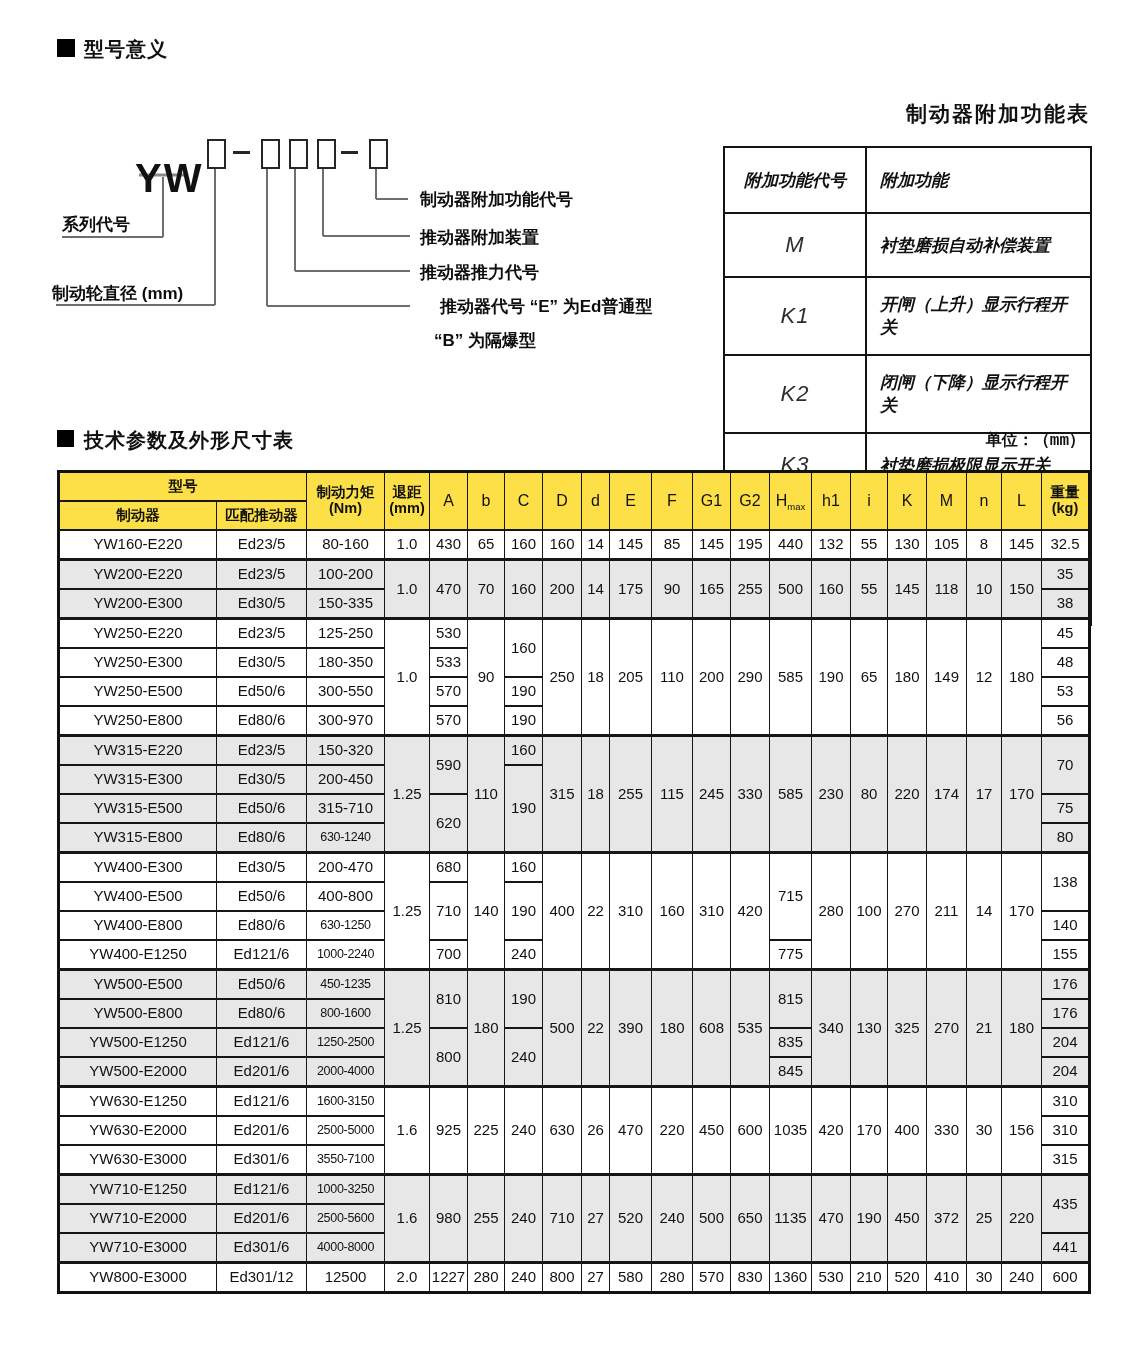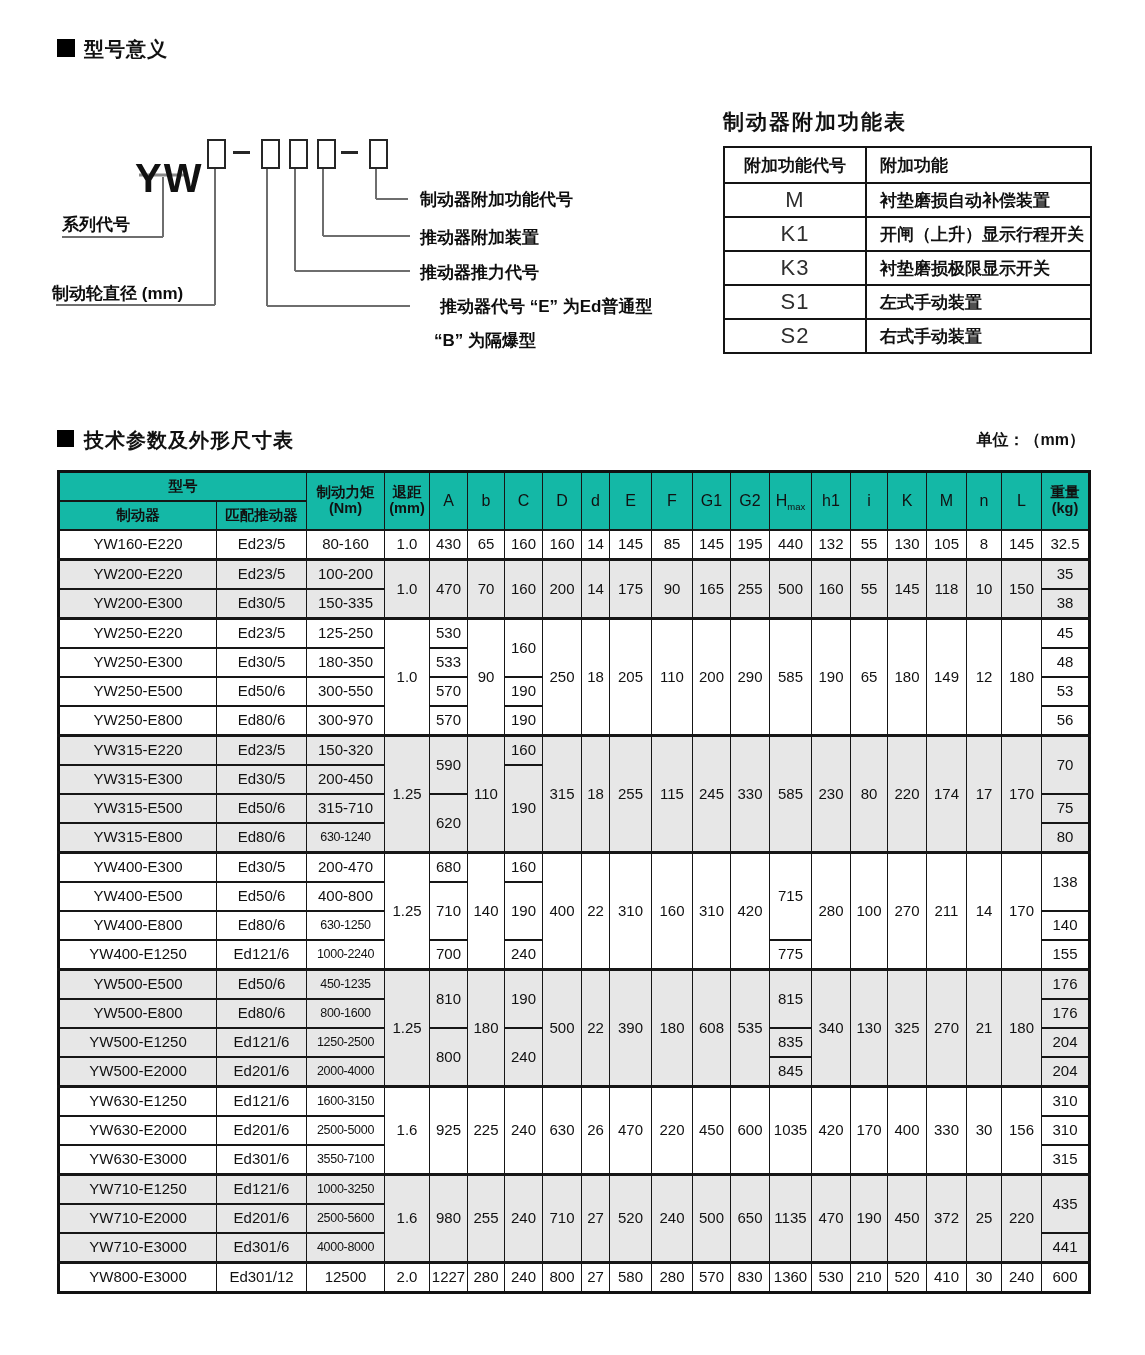--- a/index.html
+++ b/index.html
@@ -10,37 +10,37 @@
   .sec-title{position:absolute;font-weight:700;font-size:20px;letter-spacing:1px;white-space:nowrap;}
 
   
   #yw-prefix{position:absolute;left:135px;top:128px;font-size:40px;font-weight:600;letter-spacing:2px;margin-top:28px;}
   .codebox{position:absolute;width:15px;height:26px;border:2px solid #262626;top:139px;background:#fff;}
   .codedash{position:absolute;width:17px;height:3px;background:#262626;top:151px;}
   #diagram-svg{position:absolute;left:0;top:0;pointer-events:none;}
   .diagram-label{position:absolute;font-size:17px;font-weight:600;white-space:nowrap;color:#0d0d0d;}
 
   
-  #func-title{position:absolute;left:723px;top:108px;width:367px;text-align:left;font-size:21px;font-weight:700;letter-spacing:2px;}
+  #func-title{position:absolute;left:723px;top:100px;width:367px;text-align:right;font-size:21px;font-weight:700;letter-spacing:2px;}
   #func-table{position:absolute;left:723px;top:146px;width:367px;border-collapse:collapse;table-layout:fixed;border:2px solid #141414;background:#fff;}
-  #func-table th,#func-table td{border:2px solid #141414;padding:0;}
+  #func-table th,#func-table td{border:2px solid #141414;padding:15px;font-style:italic;}
   #func-table th{height:34px;font-size:17px;font-weight:600;}
   #func-table td{height:32px;}
   #func-table th:first-child{text-align:center;}
   #func-table th:last-child{text-align:left;padding-left:13px;}
   #func-table td:first-child{text-align:center;font-size:22px;font-weight:400;color:#2e2e2e;letter-spacing:1px;}
   #func-table td:last-child{text-align:left;padding-left:13px;font-size:17px;font-weight:600;}
 
   
-  #unit-label{position:absolute;left:930px;top:430px;width:155px;text-align:right;font-size:16px;font-weight:600;}
+  #unit-label{position:absolute;left:930px;top:430px;width:155px;text-align:right;font-size:16px;font-weight:600;font-family:Liberation Mono, monospace;}
 
   
   #main-table{position:absolute;left:57px;top:470px;width:1031px;border-collapse:collapse;table-layout:fixed;border:3px solid #111;background:#fff;}
   #main-table th,#main-table td{border:1px solid #161616;border-top-width:2px;border-bottom-width:2px;text-align:center;vertical-align:middle;padding:0 1px;height:27px;font-size:15px;line-height:1.08;overflow:hidden;}
-  #main-table th{background:#14b8a6;font-size:14.5px;font-weight:600;white-space:pre-line;}
+  #main-table th{background:#fde047;font-size:14.5px;font-weight:600;white-space:pre-line;}
   #main-table th.lt{font-size:16px;font-weight:400;}
   #main-table .tq{font-size:12.5px;letter-spacing:-0.3px;}
   #main-table tr.shade td{background:#e7e7e7;}
   #main-table tr.gs td{border-top-width:3px;}
   #main-table sub{font-size:9.5px;line-height:0;}
 </style>
 </head>
 <body>
 
 <div id="page">
@@ -94,20 +94,24 @@
         </tr>
       </thead>
       <tbody>
         <tr>
           <td>M</td>
           <td>衬垫磨损自动补偿装置</td>
         </tr>
         <tr>
           <td>K1</td>
           <td>开闸（上升）显示行程开关</td>
+        </tr>
+        <tr>
+          <td>K2</td>
+          <td>闭闸（下降）显示行程开关</td>
         </tr>
         <tr>
           <td>K3</td>
           <td>衬垫磨损极限显示开关</td>
         </tr>
         <tr>
           <td>S1</td>
           <td>左式手动装置</td>
         </tr>
         <tr>

